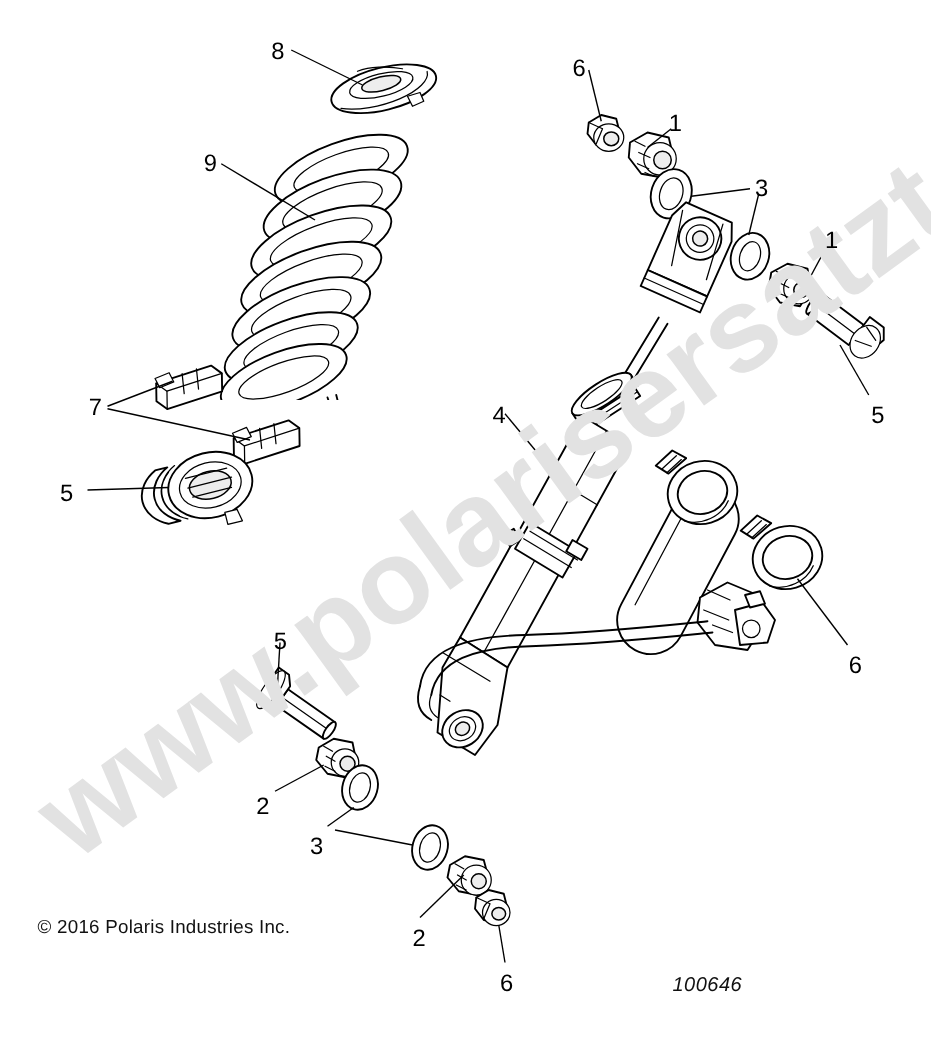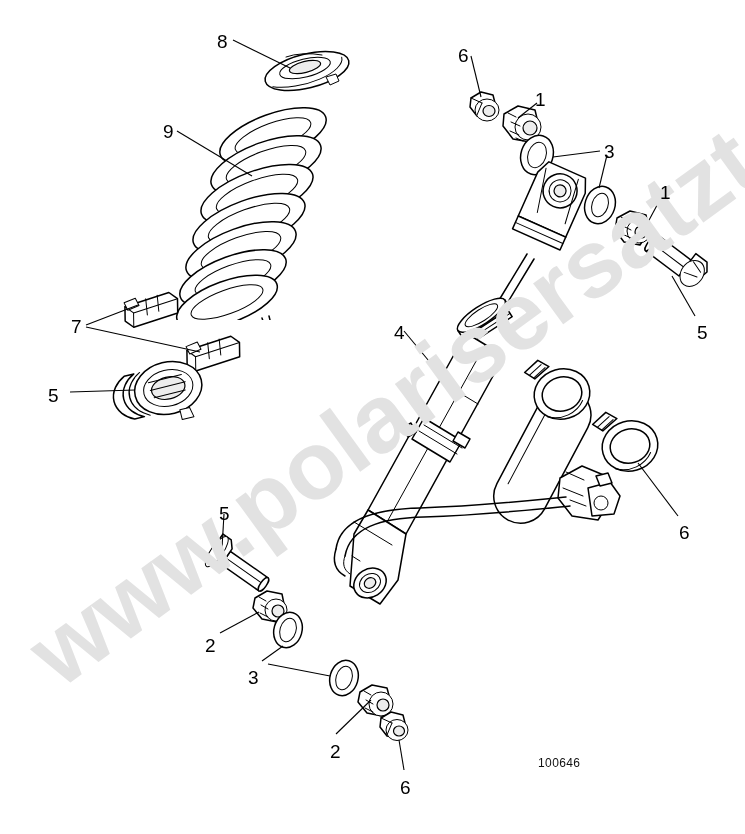--- a/index.html
+++ b/index.html
@@ -12,22 +12,22 @@
   #art{position:absolute;left:0;top:0;width:745px;height:834px;}
   .wm{
     position:absolute;left:0;top:0;width:745px;height:834px;
     pointer-events:none;
   }
   .copyright{
     position:absolute;left:30px;top:733px;
     font-size:15px;color:#111;letter-spacing:0.2px;white-space:nowrap;
   }
   .partnum{
-    position:absolute;left:538px;top:756px;
-    font-size:12px;color:#111;letter-spacing:0.4px;white-space:nowrap;
+    position:absolute;left:538px;top:780px;
+    font-size:16px;color:#111;letter-spacing:0.4px;white-space:nowrap;font-style:italic;
   }
   .callout{
     position:absolute;font-size:19px;color:#000;
     line-height:1;white-space:nowrap;
   }
 </style>
 </head>
 <body>
 
 <div id="stage">
@@ -302,20 +302,21 @@
       <path class="leader" d="M268,664 L330,676"></path>
       <path class="leader" d="M336,734 L371,700"></path>
       <path class="leader" d="M404,770 L399,740"></path>
     </g>
   </svg>
 
   <svg class="wm" viewBox="0 0 745 834" xmlns="http://www.w3.org/2000/svg">
     <text x="60" y="690" transform="rotate(-36 60 690)" font-family="Liberation Sans, sans-serif" font-size="96" font-weight="bold" fill="#e2e2e2">www.polarisersatzteile.de</text>
   </svg>
 
+  <div class="copyright">© 2016 Polaris Industries Inc.</div>
 
   <div class="partnum">100646</div>
 
   <div id="callout-layer">
       <div class="callout" style="left: 217px; top: 32px;">8</div>
       <div class="callout" style="left: 458px; top: 46px;">6</div>
       <div class="callout" style="left: 535px; top: 90px;">1</div>
       <div class="callout" style="left: 163px; top: 122px;">9</div>
       <div class="callout" style="left: 604px; top: 142px;">3</div>
       <div class="callout" style="left: 660px; top: 183px;">1</div>

